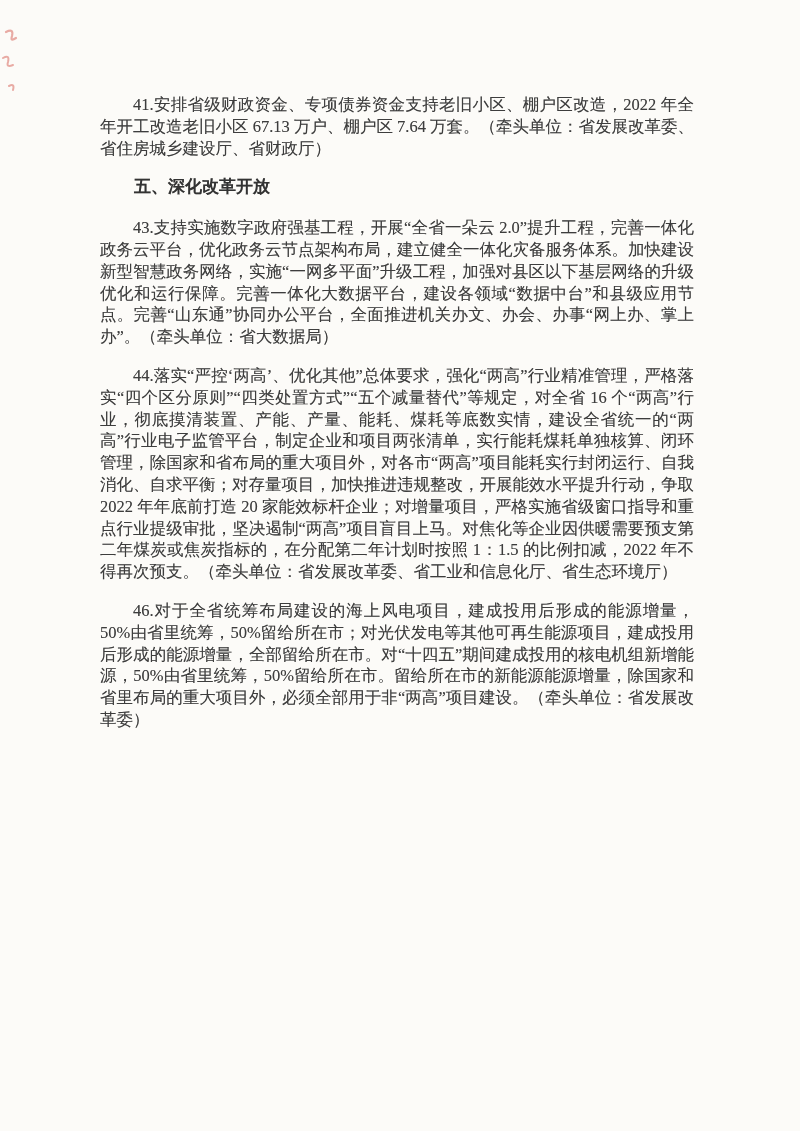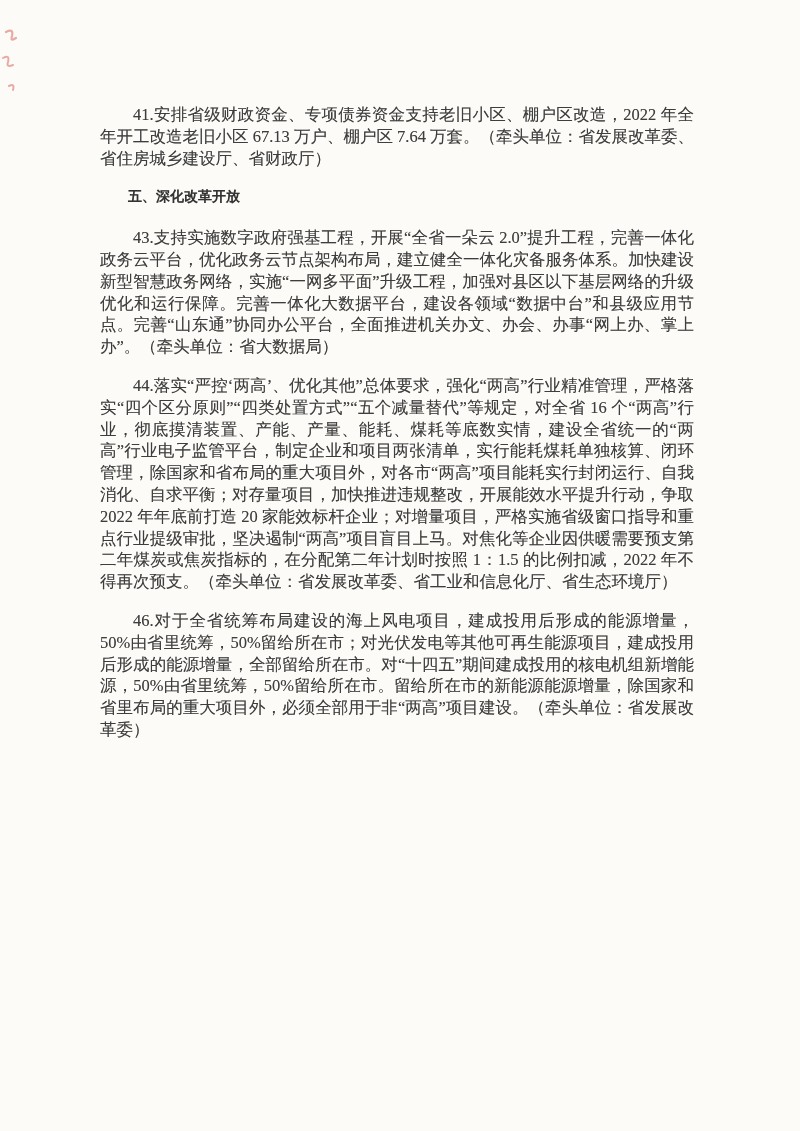--- a/index.html
+++ b/index.html
@@ -23,35 +23,35 @@
     position: absolute;
     left: 0;
     top: 24px;
     width: 40px;
     height: 90px;
     opacity: 0.55;
   }
   .content {
     position: absolute;
     left: 100px;
-    top: 104px;
+    top: 94px;
     width: 594px;
     font-family: "Liberation Serif", "DejaVu Serif", serif;
     font-size: 16.5px;
     line-height: 21.8px;
     color: #3d3d3d;
   }
   .content p {
     margin: 0 0 17px 0;
     text-indent: 2em;
     text-align: justify;
   }
   .content h2 {
     margin: 0 0 19px 0;
-    font-size: 14px;
+    font-size: 17px;
     font-weight: bold;
     text-indent: 2em;
     color: #333333;
   }
   
   .content p, .content h2 {
     text-shadow: 0 0 0.4px rgba(70,70,70,0.45);
   }
 </style>
 </head>

